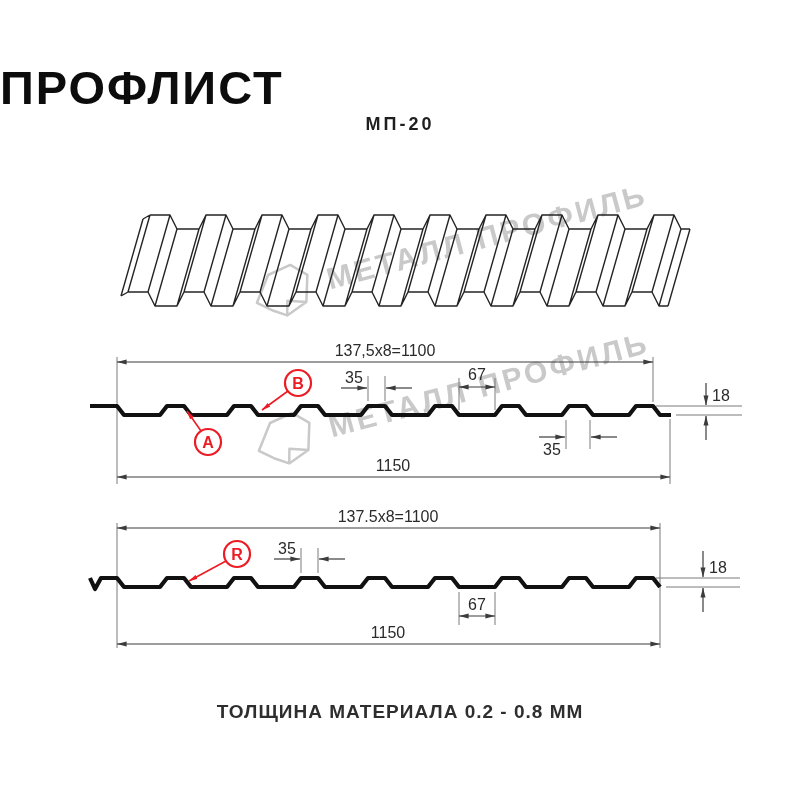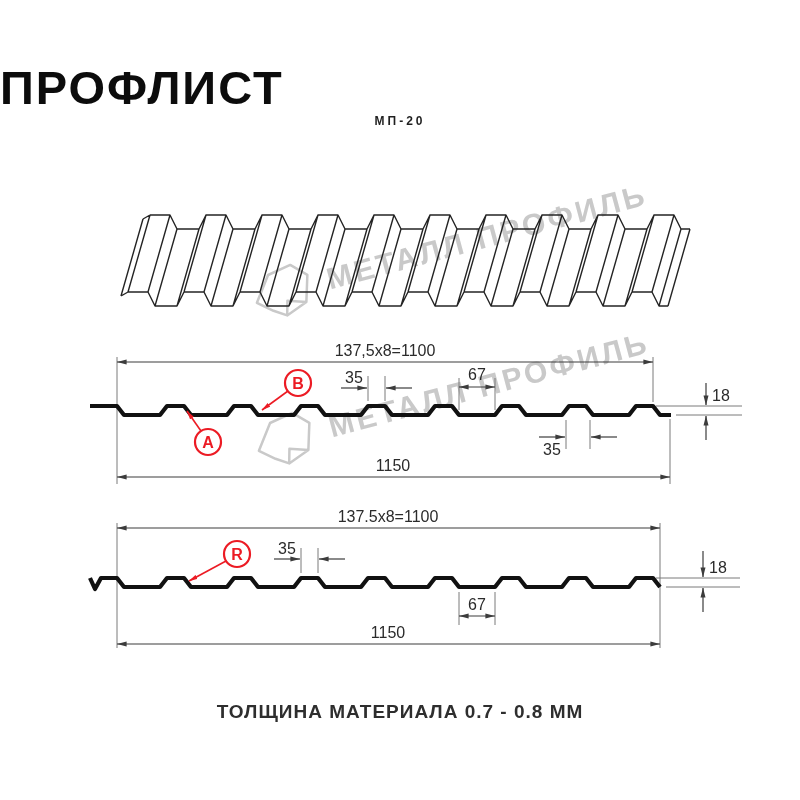--- a/index.html
+++ b/index.html
@@ -6,21 +6,21 @@
   body{
     width:800px;height:800px;background:#ffffff;position:relative;overflow:hidden;
     font-family:"Liberation Sans","DejaVu Sans",sans-serif;
   }
   .title{
     position:absolute;left:0;top:60px;width:800px;
     font-size:47px;font-weight:800;letter-spacing:2px;color:#0c0c0c;
   }
   .subtitle{
     position:absolute;left:0;top:114px;width:800px;text-align:center;
-    font-size:12px;font-weight:600;letter-spacing:3px;color:#1f1f1f;
+    font-size:18px;font-weight:600;letter-spacing:3px;color:#1f1f1f;
   }
   .footer{
     position:absolute;left:0;top:701px;width:800px;text-align:center;
     font-size:19px;font-weight:600;letter-spacing:1px;color:#2e2e2e;
   }
   .wm{
     position:absolute;display:flex;align-items:center;gap:14px;
     transform:rotate(-15deg);transform-origin:left center;
     pointer-events:none;
   }
@@ -158,13 +158,13 @@
     </g>
 
     <g>
       <line x1="226" y1="561" x2="189" y2="581" stroke="#ec1b24" stroke-width="1.6" marker-end="url(#mr)"></line>
       <circle cx="237" cy="554" r="13" fill="#ffffff" stroke="#ec1b24" stroke-width="2.2"></circle>
       <text x="237" y="560" font-size="16" font-weight="bold" fill="#ec1b24" text-anchor="middle">R</text>
     </g>
   </g>
 </svg>
 
-<div class="footer">ТОЛЩИНА МАТЕРИАЛА 0.7 - 0.8 ММ</div>
+<div class="footer">ТОЛЩИНА МАТЕРИАЛА 0.2 - 0.8 ММ</div>
 
 </body></html>

